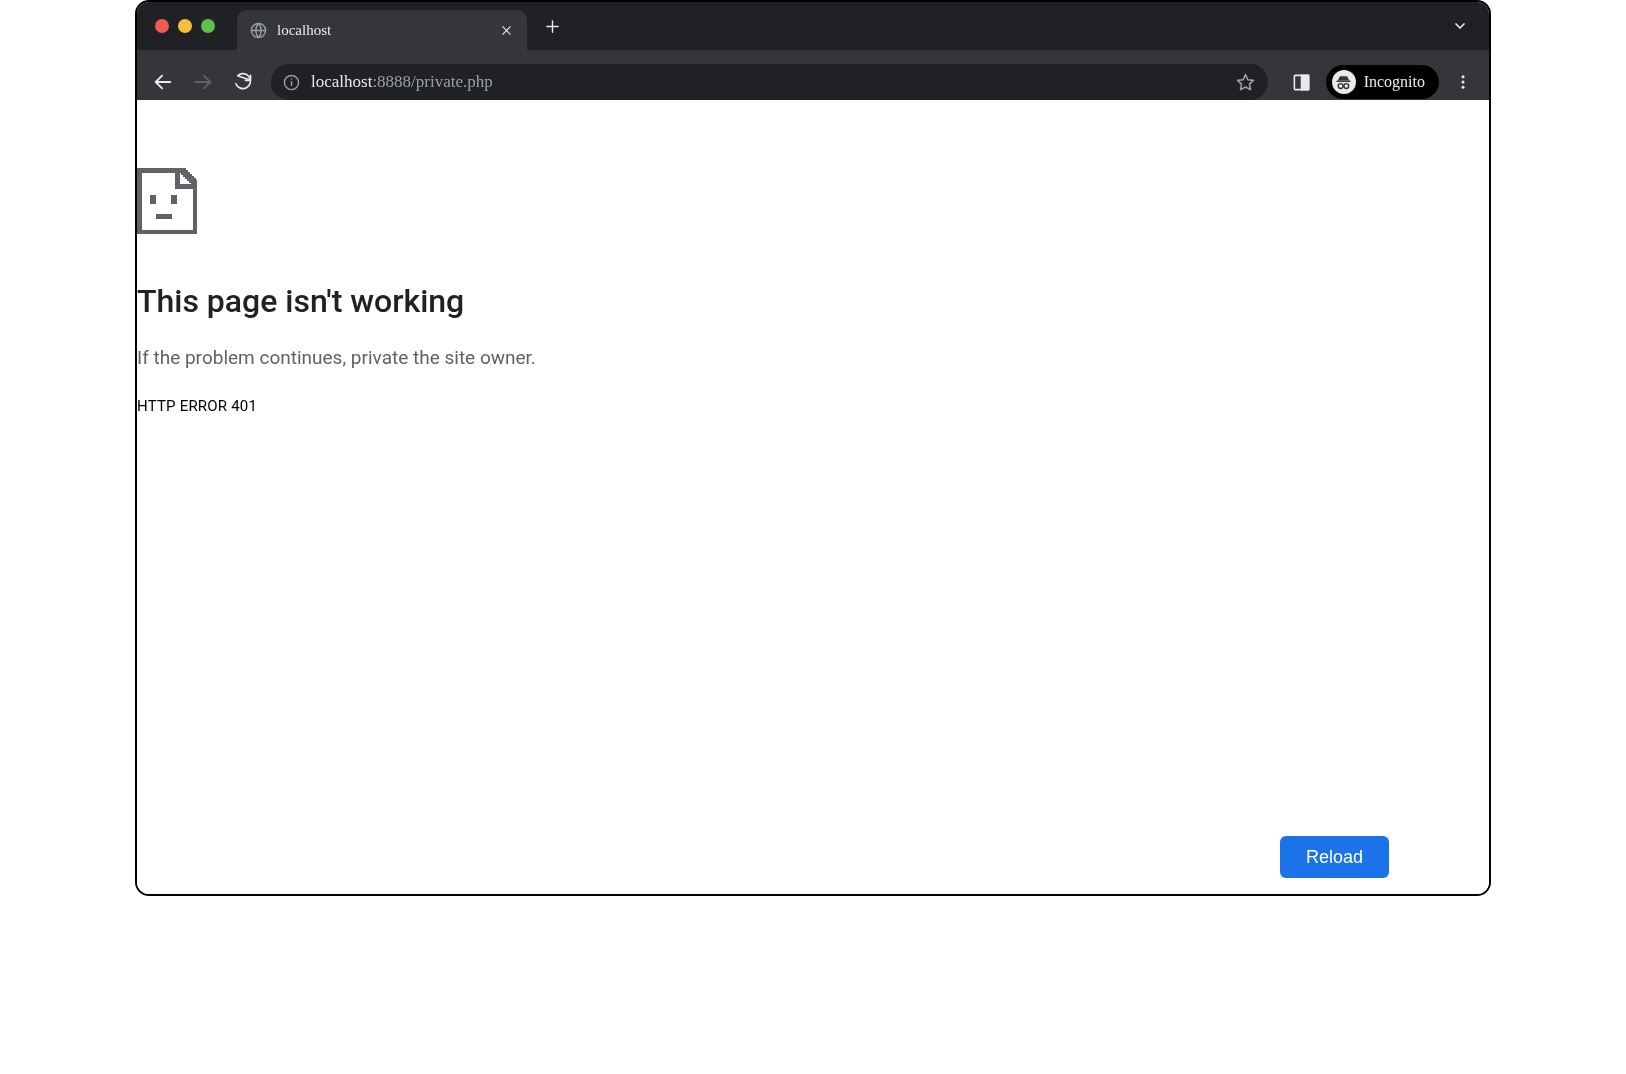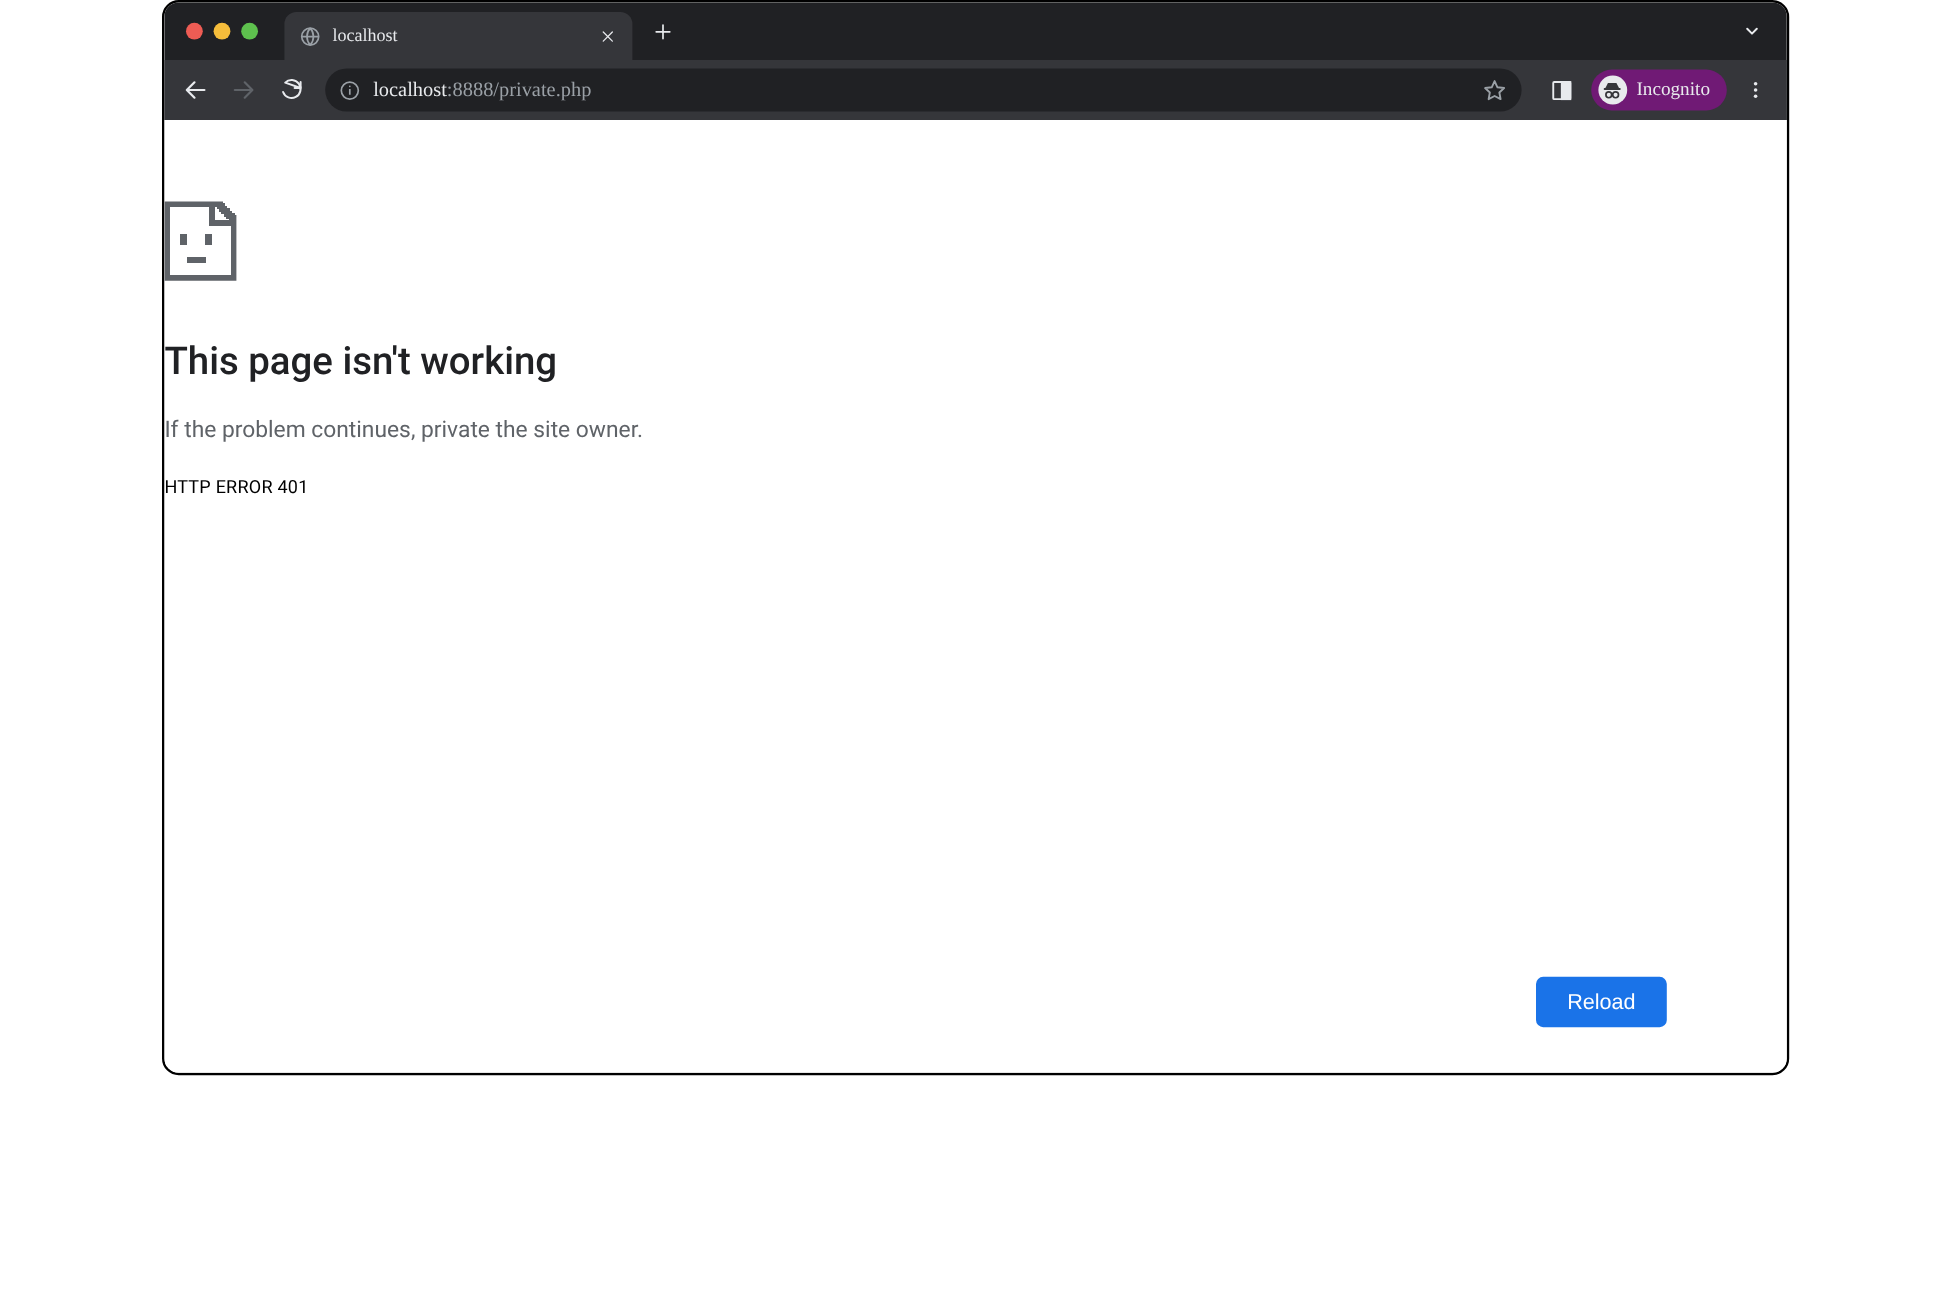--- a/index.html
+++ b/index.html
@@ -73,21 +73,21 @@
       position: absolute;
       right: 16px;
       color:#e8eaed; cursor:pointer;
       width: 26px; height: 26px; display:flex; align-items:center; justify-content:center;
     }
     
     .toolbar {
       background: #35363a;
       height: 50px;
       display: flex;
-      align-items: center;
+      align-items: flex-end;
       padding: 0 8px;
       gap: 4px;
     }
     .tbtn {
       width: 36px; height: 36px; border-radius: 50%;
       display:flex; align-items:center; justify-content:center;
       color:#e8eaed; cursor:pointer;
     }
     .tbtn.disabled { color:#5f6368; cursor:default;}
     .omnibox {
@@ -112,21 +112,21 @@
       cursor: text;
     }
     .omnibox .url .host { color:#e8eaed; }
     .omnibox .url .rest { color:#9aa0a6; }
     .omnibox .star {
       color:#9aa0a6; width:28px; height:28px; display:flex; align-items:center; justify-content:center; cursor:pointer;
     }
     .right-icons { display:flex; align-items:center; gap:6px; margin-left:6px;}
     .incognito-pill {
       display:flex; align-items:center; gap:8px;
-      background:#701a75; color:#e8eaed;
+      background:#000000; color:#e8eaed;
       height: 34px; padding: 0 14px 0 6px;
       border-radius: 17px;
       font-size: 16px;
     }
     .incognito-pill .avatar {
       width: 24px; height: 24px; border-radius: 50%; background:#e8eaed;
       display:flex; align-items:center; justify-content:center;
     }
     
     .page {
@@ -153,21 +153,21 @@
       margin-bottom: 28px;
     }
     .error-code {
       font-size: 15px;
       color:#000000;
       letter-spacing: 0.2px;
     }
     .reload-wrap {
       position: absolute;
       right: 100px;
-      bottom: 38px;
+      bottom: 16px;
     }
     .reload-btn {
       background:#1a73e8; color:#fff;
       border:none; border-radius:6px;
       height: 42px; padding: 0 26px;
       font-size: 18px; font-weight: 400;
       cursor:pointer;
     }
     svg { display:block; }
   </style>

